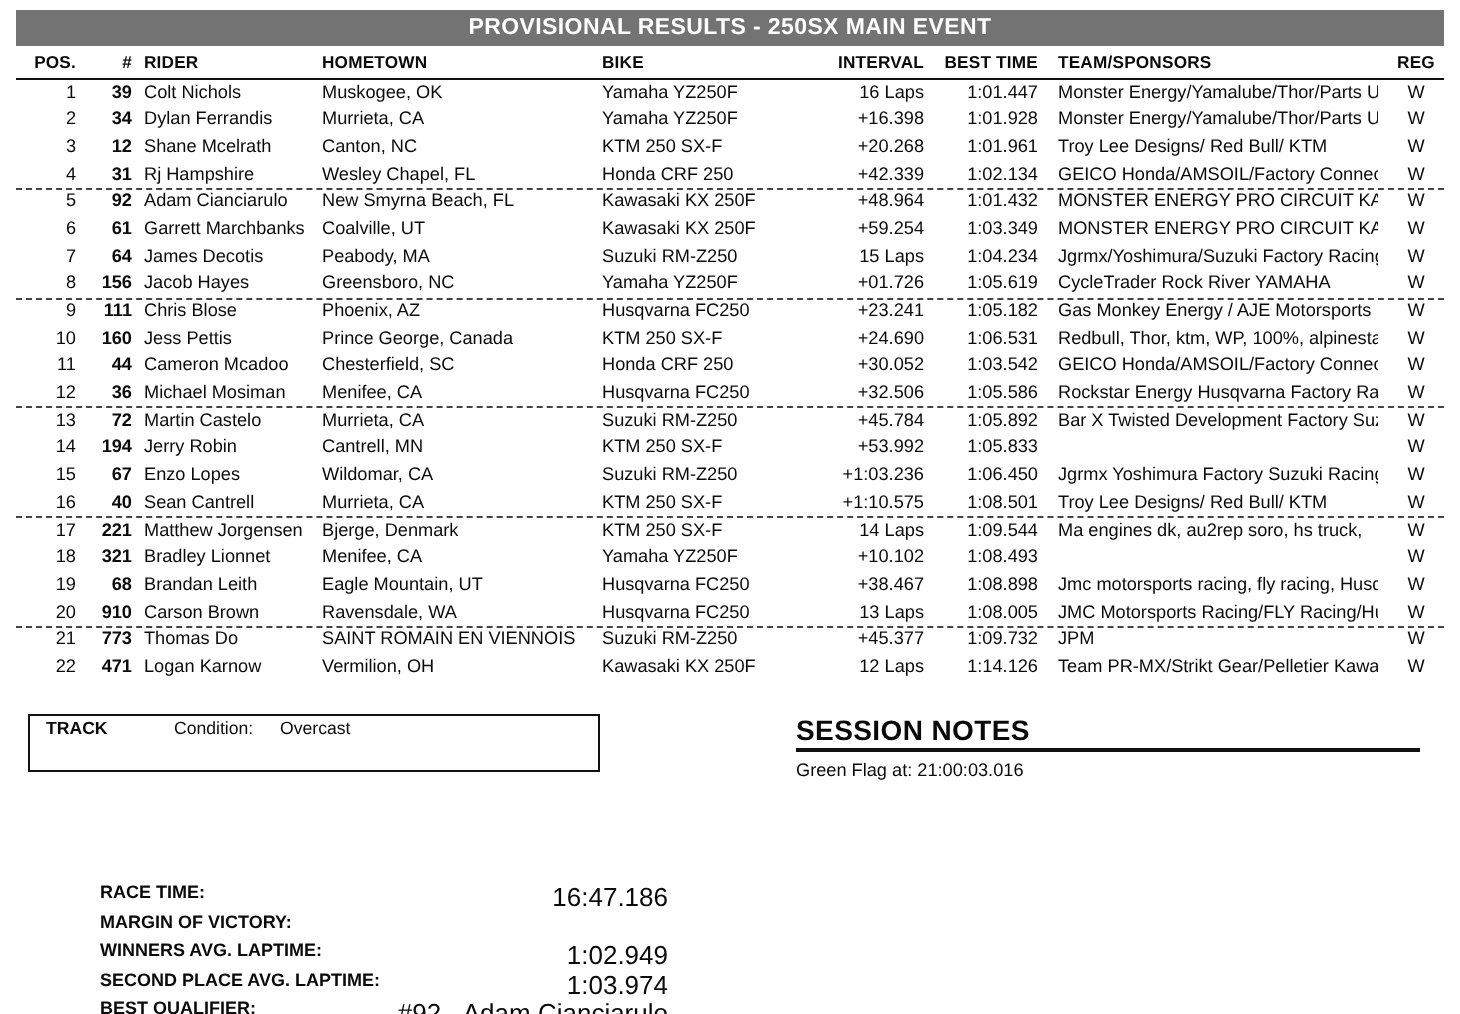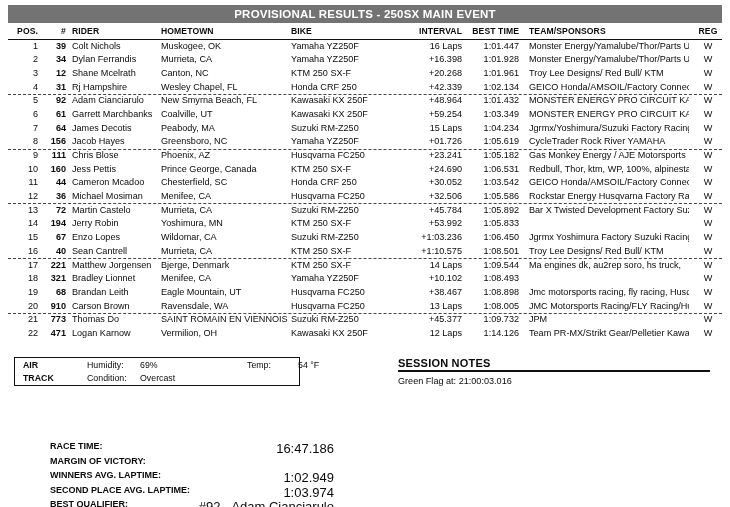--- a/index.html
+++ b/index.html
@@ -47,21 +47,21 @@
   .row.sep::after{
     content:""; position:absolute; left:0; right:0; bottom:-1px; height:0;
     border-bottom:1px dashed #444;
   }
 
   
   .col-pos   { left:0px;   width:30px; text-align:right; }
   .col-num   { left:36px;  width:22px; text-align:right; }
   .col-rider { left:64px; }
   .col-town  { left:153px; }
-  .col-bike  { left:283px; }
+  .col-bike  { left:293px; }
   .col-int   { left:388px; width:66px; text-align:right; }
   .col-best  { left:463px; width:48px; text-align:right; }
   .col-team  { left:521px; width:160px; overflow:hidden; }
   .col-reg   { left:690px; width:20px; text-align:center; }
 
   
   .cond-box{
     position:absolute; left:14px; top:357px; width:286px; height:29px;
     border:1px solid #111;
   }
@@ -69,21 +69,21 @@
   .cond-row .cl{ position:absolute; font-size:8.8px; white-space:nowrap; }
   .cl.lbl{ font-weight:bold; left:8px; top:2px; }
   .cl.k{ left:72px; top:2px; }
   .cl.v{ left:125px; top:2px; }
   .cl.k2{ left:232px; top:2px; }
   .cl.v2{ left:283px; top:2px; text-align:right; }
   .cond-row.r2 .cl.lbl,.cond-row.r2 .cl.k,.cond-row.r2 .cl.v{ top:1px; }
 
   
   .notes{ position:absolute; left:398px; top:357px; width:312px; }
-  .notes-title{ font-size:11px; font-weight:bold; letter-spacing:.2px; }
+  .notes-title{ font-size:14px; font-weight:bold; letter-spacing:.2px; }
   .notes-rule{ margin-top:1px; height:2px; background:#111; width:312px; }
   .notes-line{ font-size:9.1px; margin-top:4px; }
 
   
   .summary{ position:absolute; left:14px; top:410px; width:330px;margin-top:31px; }
   .sum-row{ position:relative; height:14.6px; }
   .sum-label{
     position:absolute; left:36px; top:0;
     font-size:9px; font-weight:bold; white-space:nowrap;
   }
@@ -254,21 +254,21 @@
           <span class="c col-bike">Suzuki RM-Z250</span>
           <span class="c col-int">+45.784</span>
           <span class="c col-best">1:05.892</span>
           <span class="c col-team">Bar X Twisted Development Factory Suzuki</span>
           <span class="c col-reg">W</span>
         </div>
         <div class="row">
           <span class="c col-pos">14</span>
           <span class="c col-num bold">194</span>
           <span class="c col-rider">Jerry Robin</span>
-          <span class="c col-town">Yoshimura, MN</span>
+          <span class="c col-town">Cantrell, MN</span>
           <span class="c col-bike">KTM 250 SX-F</span>
           <span class="c col-int">+53.992</span>
           <span class="c col-best">1:05.833</span>
           <span class="c col-team"></span>
           <span class="c col-reg">W</span>
         </div>
         <div class="row">
           <span class="c col-pos">15</span>
           <span class="c col-num bold">67</span>
           <span class="c col-rider">Enzo Lopes</span>
@@ -354,27 +354,20 @@
           <span class="c col-int">12 Laps</span>
           <span class="c col-best">1:14.126</span>
           <span class="c col-team">Team PR-MX/Strikt Gear/Pelletier Kawasaki</span>
           <span class="c col-reg">W</span>
         </div>
       </div>
   </div>
   <div class="hdr-rule"></div>
 
   <div class="cond-box">
-    <div class="cond-row r1">
-      <span class="cl lbl">AIR</span>
-      <span class="cl k">Humidity:</span>
-      <span class="cl v">69%</span>
-      <span class="cl k2">Temp:</span>
-      <span class="cl v2">54 °F</span>
-    </div>
     <div class="cond-row r2">
       <span class="cl lbl">TRACK</span>
       <span class="cl k">Condition:</span>
       <span class="cl v">Overcast</span>
     </div>
   </div>
 
   <div class="notes">
     <div class="notes-title">SESSION NOTES</div>
     <div class="notes-rule"></div>

